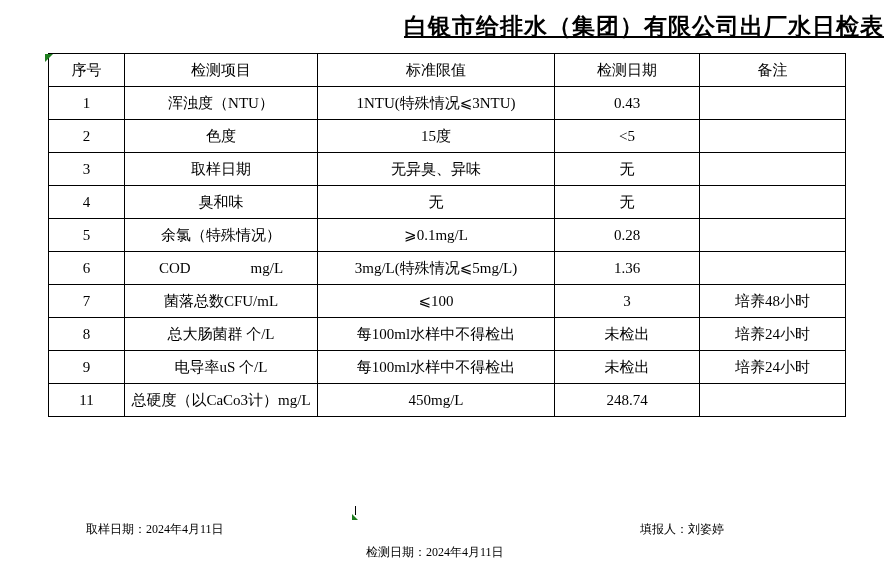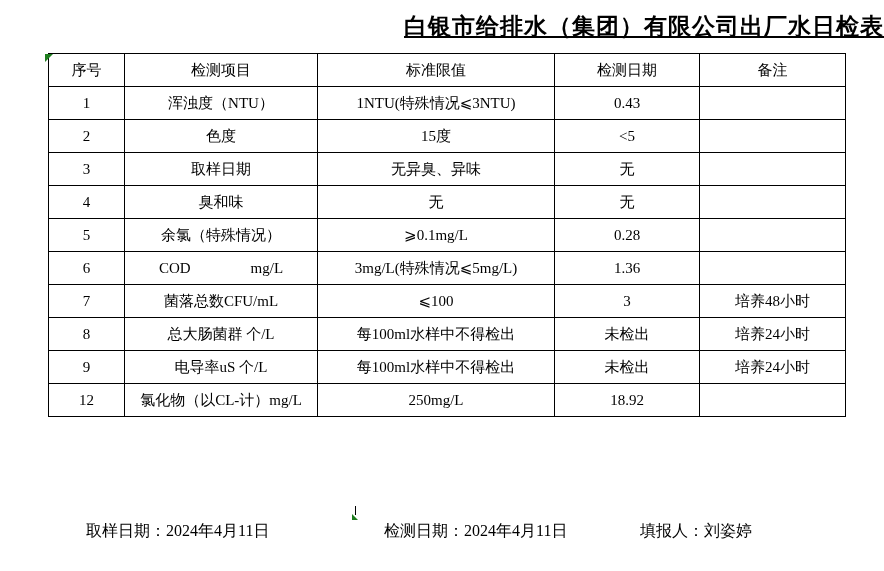--- a/index.html
+++ b/index.html
@@ -54,23 +54,23 @@
     border-bottom: 6px solid #1e7e1e;
     border-right: 6px solid transparent;
   }
   .border-tick {
     position: absolute;
     left: 355px; top: 506px;
     width: 1px; height: 9px;
     background: #000;
   }
   .footer-line { position: absolute; top: 521px; left: 0; width: 884px; height: 24px; }
-  .footer-item { position: absolute; font-size: 16px; white-space: pre; }
+  .footer-item { position: absolute; font-size: 12px; white-space: pre; }
   .footer-sampling { left: 86px; }
-  .footer-testdate { left: 384px; }
+  .footer-testdate { left: 366px; margin-top: 23px; }
   .footer-reporter { left: 640px; }
 </style>
 </head>
 <body>
 
 <h1 class="page-title">白银市给排水（集团）有限公司出厂水日检表</h1>
 
 <table class="inspection">
   <colgroup>
     <col style="width:76px">
@@ -146,24 +146,24 @@
         <td>培养24小时</td>
       </tr>
       <tr>
         <td>9</td>
         <td>电导率uS 个/L</td>
         <td>每100ml水样中不得检出</td>
         <td>未检出</td>
         <td>培养24小时</td>
       </tr>
       <tr>
-        <td>12</td>
-        <td>氯化物（以CL-计）mg/L</td>
-        <td>250mg/L</td>
-        <td>18.92</td>
+        <td>11</td>
+        <td>总硬度（以CaCo3计）mg/L</td>
+        <td>450mg/L</td>
+        <td>248.74</td>
         <td></td>
       </tr>
     </tbody>
 </table>
 
 <div class="corner-flag"></div>
 <div class="border-tick"></div>
 <div class="bottom-flag"></div>
 
 <div class="footer-line">

